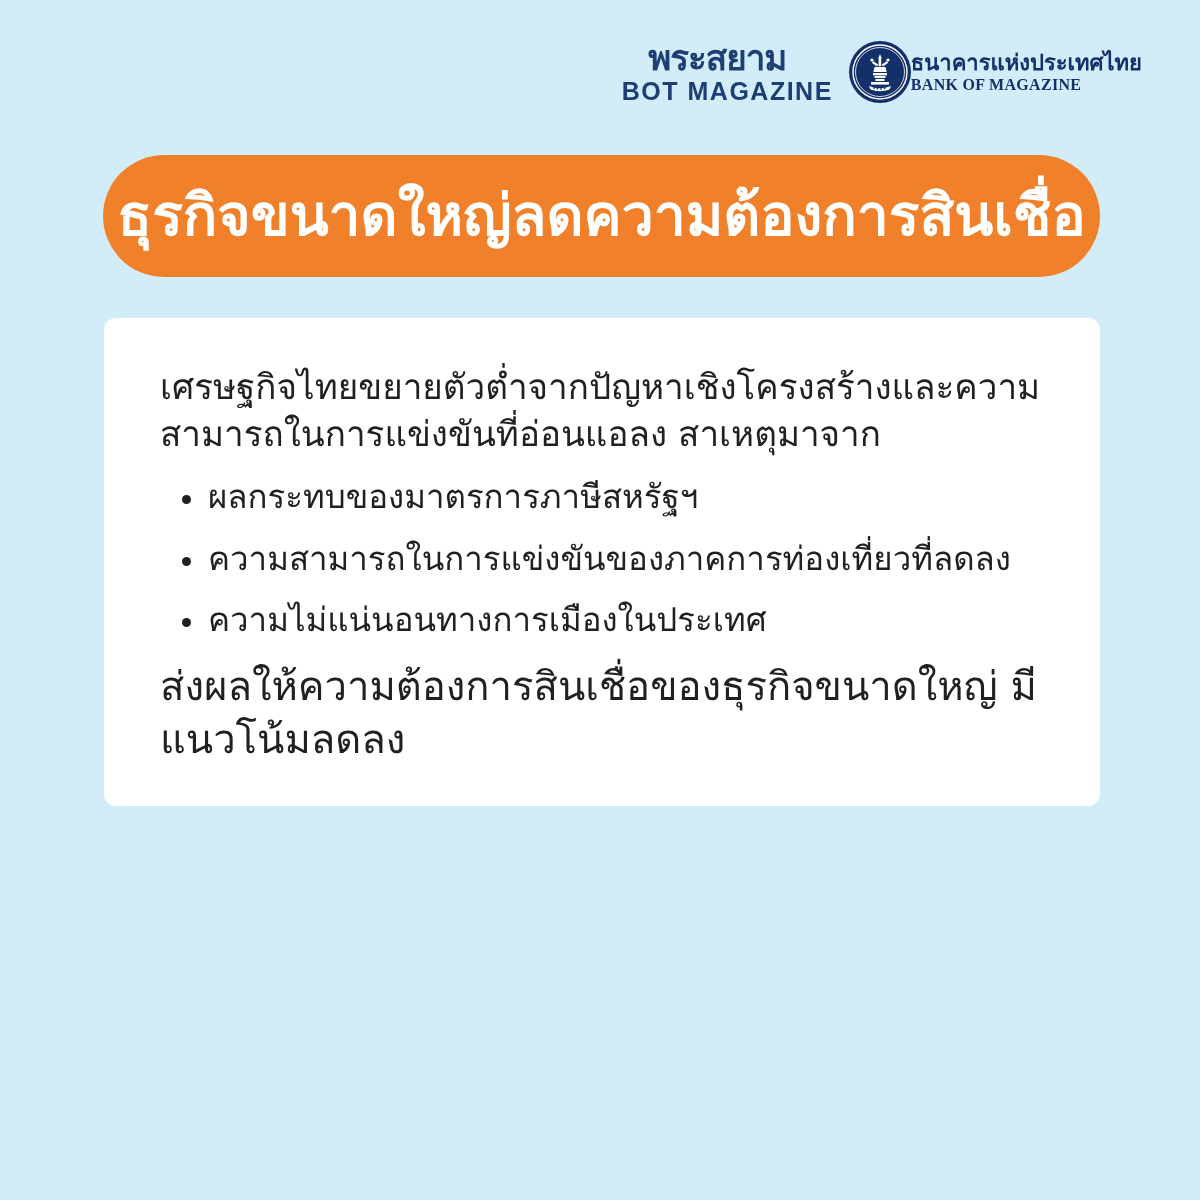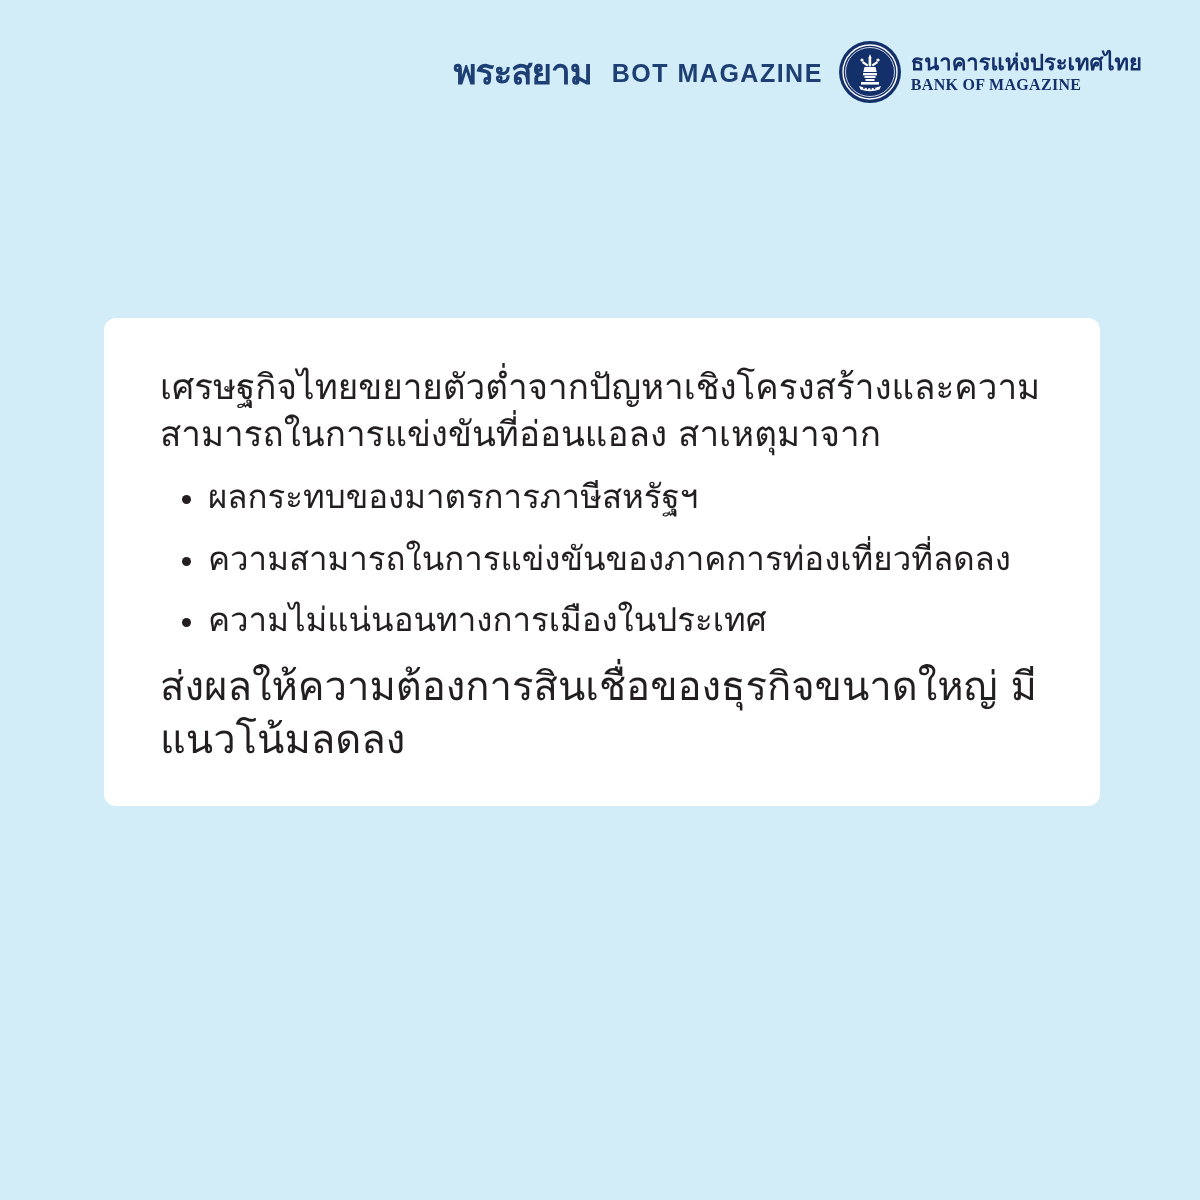--- a/index.html
+++ b/index.html
@@ -28,21 +28,21 @@
     position: absolute;
     top: 36px;
     right: 58px;
     display: flex;
     align-items: center;
     gap: 16px;
     height: 72px;
   }
   .magazine-logo {
     display: flex;
-    flex-direction: row;
+    flex-direction: column;
     align-items: center;
     justify-content: flex-start;
     line-height: 1;
   }
   .magazine-logo .thai-name {
     font-size: 35px;
     font-weight: bold;
     color: #1d3f73;
     letter-spacing: -1px;
     font-family: "DejaVu Sans", sans-serif;
@@ -52,21 +52,21 @@
     font-weight: bold;
     color: #1d3f73;
     letter-spacing: 1.5px;
     margin-top: 3px;
     font-family: "Liberation Sans", sans-serif;
     margin-left: 20px;
   }
   .bot-logo {
     display: flex;
     align-items: center;
-    gap: 10px;
+    gap: 0;
   }
   .bot-seal {
     width: 62px;
     height: 62px;
     flex: 0 0 62px;
   }
   .bot-names {
     display: flex;
     flex-direction: column;
     justify-content: center;
@@ -215,20 +215,23 @@
         <circle cx="32" cy="47.8" r="0.9" fill="#14306b"></circle>
         <circle cx="35.5" cy="47.4" r="0.9" fill="#14306b"></circle>
       </svg>
       <div class="bot-names">
         <div class="bot-thai">ธนาคารแห่งประเทศไทย</div>
         <div class="bot-en">BANK OF MAGAZINE</div>
       </div>
     </div>
   </div>
 
+  <div class="title-banner">
+    <div class="title-text">ธุรกิจขนาดใหญ่ลดความต้องการสินเชื่อ</div>
+  </div>
 
   <div class="content-card">
     <div class="intro-text">เศรษฐกิจไทยขยายตัวต่ำจากปัญหาเชิงโครงสร้างและความสามารถในการแข่งขันที่อ่อนแอลง สาเหตุมาจาก</div>
 
     <ul class="bullet-list">
       <li class="bullet-item">
         <span class="bullet-dot"></span>
         <span class="bullet-label">ผลกระทบของมาตรการภาษีสหรัฐฯ</span>
       </li>
       <li class="bullet-item">

